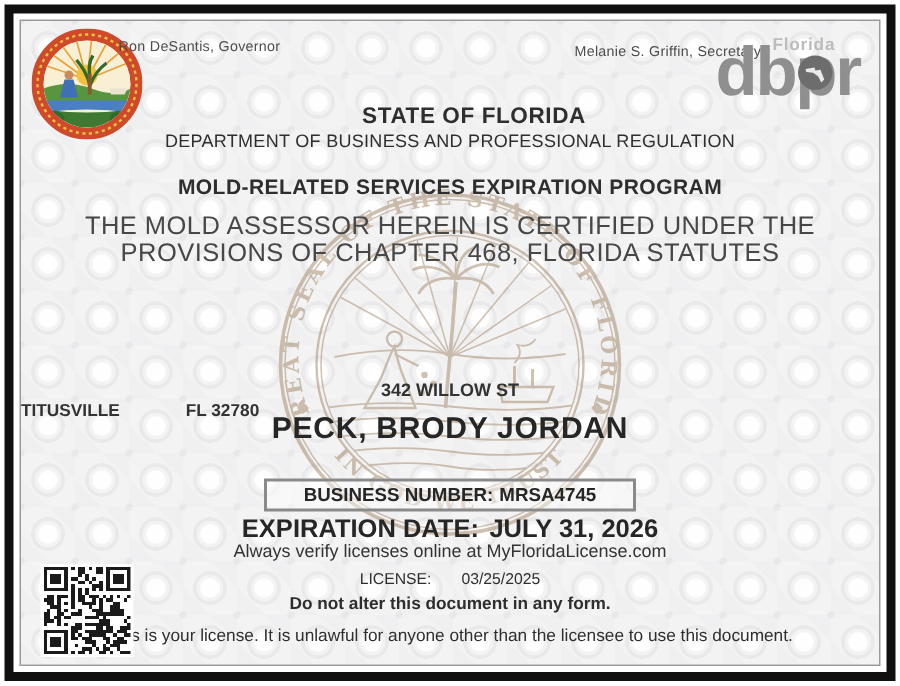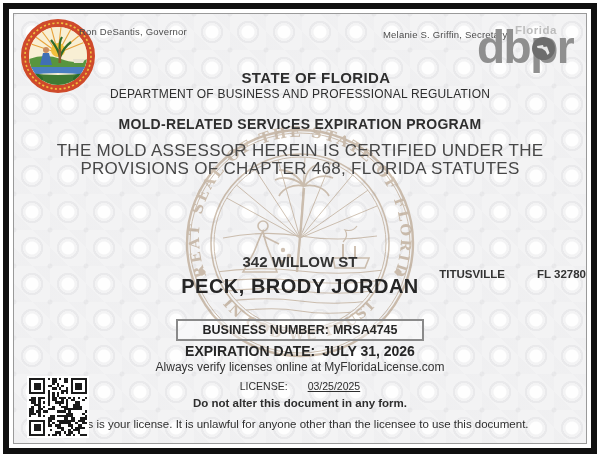--- a/index.html
+++ b/index.html
@@ -19,32 +19,32 @@
        background-size:36px 36px,36px 36px,36px 36px,36px 36px;
        background-position:0 0,0 0,18px 18px,0 0;}
   .abs{position:absolute;}
   .ctr{left:14px;right:14px;text-align:center;}
   .small-gray{font-size:9.5px;color:#4d4d4d;letter-spacing:.2px;}
   .h-state{top:69px;font-size:15px;font-weight:bold;color:#2e2e2e;letter-spacing:.4px;margin-left:32px;}
   .h-dept{top:87px;font-size:12px;font-weight:normal;color:#2e2e2e;letter-spacing:.2px;}
   .h-prog{top:116px;font-size:14px;font-weight:bold;color:#2e2e2e;letter-spacing:.3px;}
   .h-cert{font-size:17px;color:#474747;letter-spacing:.3px;}
   .name{top:227px;font-size:20px;font-weight:bold;color:#262626;letter-spacing:.5px;margin-top:48px;}
-  .addr{top:253px;font-size:15px;font-weight:bold;color:#333;}
-  .cityrow{top:268px;display:flex;justify-content:flex-end;gap:32px;
+  .addr{top:253px;font-size:12px;font-weight:bold;color:#333;}
+  .cityrow{top:268px;display:flex;justify-content:flex-start;gap:44px;
        font-size:11.5px;font-weight:bold;color:#333;}
   .licbox{left:176px;top:319px;width:248px;height:22px;border:2px solid #8a8a8a;
        background:rgba(255,255,255,0.45);display:flex;align-items:center;justify-content:center;
        font-size:12.5px;font-weight:bold;color:#262626;box-sizing:border-box;}
   .licbox span{margin:0 2px;}
-  .expir{top:343px;font-size:14px;font-weight:bold;color:#262626;}
+  .expir{top:343px;font-size:17px;font-weight:bold;color:#262626;}
   .expir .val{margin-left:7px;}
   .verify{top:360px;font-size:12px;color:#333;}
   .issued{top:380px;font-size:10.5px;color:#2e2e2e;}
-  .issued .val{margin-left:20px;text-decoration:underline;}
+  .issued .val{margin-left:20px;}
   .alter{top:397px;font-size:11.5px;color:#2e2e2e;font-weight:bold;}
   .final{top:418px;font-size:11.5px;color:#2e2e2e;}
   
   .dbpr{left:477px;top:22px;width:112px;height:56px;}
   .dbpr .brand{font-size:46px;line-height:50px;font-weight:bold;color:#8f8f8f;letter-spacing:-1.5px;}
   .dbpr .fl{position:absolute;left:38px;top:2px;font-size:11.5px;font-weight:bold;color:#bcbcbc;letter-spacing:.5px;text-align:center;}
   .dbpr .pcirc{position:absolute;left:55px;top:15px;width:23px;height:23px;border-radius:50%;
        background:#6d6d6d;display:flex;align-items:center;justify-content:center;}
   .wm{left:183px;top:126px;width:234px;height:234px;opacity:.55;}
   .qr{left:27px;top:376px;width:62px;height:62px;background:#fff;padding:2px;box-sizing:border-box;}

